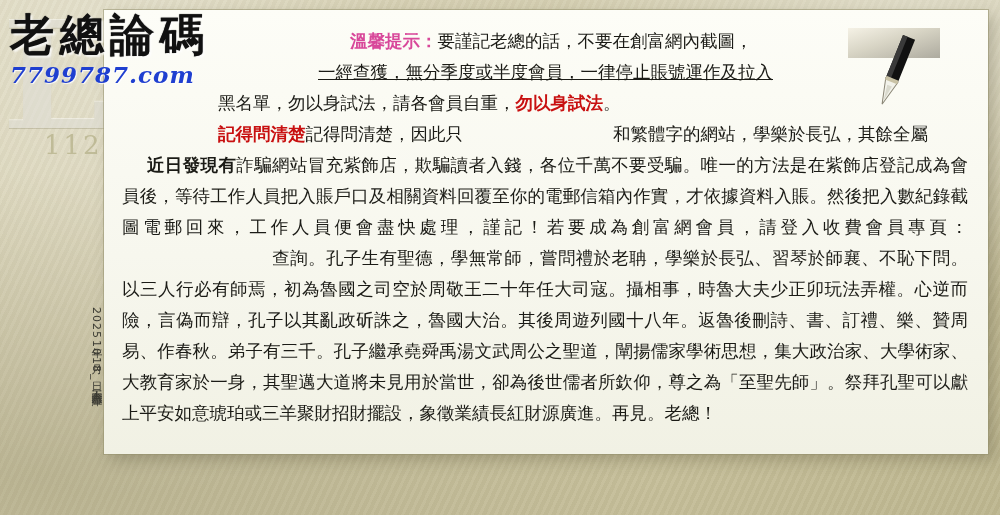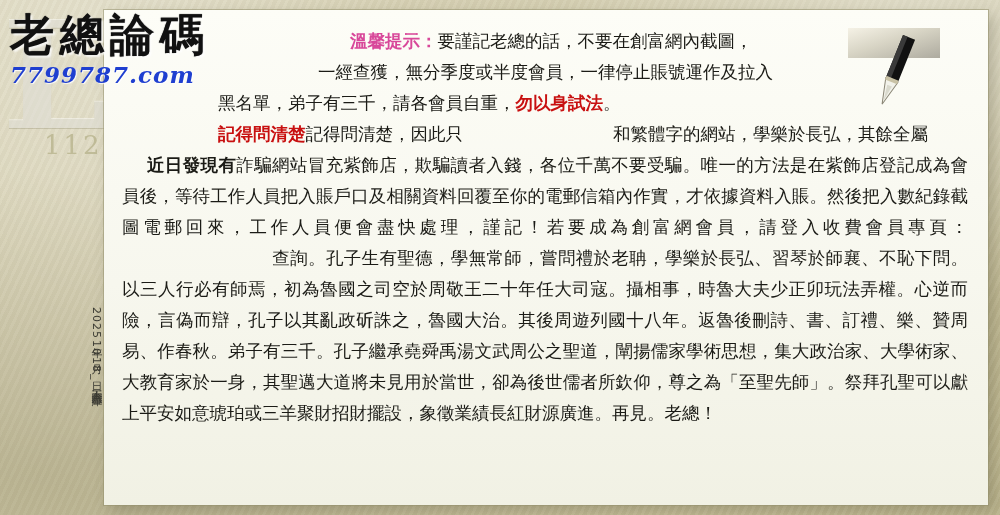--- a/index.html
+++ b/index.html
@@ -34,21 +34,21 @@
     user-select:none;
   }
   .wm2{
     position:absolute;left:44px;top:130px;
     font-family:"DejaVu Serif","Liberation Serif",serif;
     font-size:26px;color:rgba(190,185,150,.95);
     letter-spacing:3px;
   }
   
   #paper{
-    position:absolute;left:104px;top:10px;width:884px;height:495px;
+    position:absolute;left:104px;top:10px;width:884px;height:444px;
     background:linear-gradient(180deg,#fdfdf7 0%,#f7f7ee 55%,#f1f1e4 100%);
     box-shadow:0 0 0 1px rgba(150,145,110,.55), 6px 6px 14px rgba(60,55,30,.25);
   }
   
   .datestrip{
     position:absolute;left:88px;bottom:8px;
     writing-mode:vertical-rl;text-orientation:mixed;
     font-size:11px;color:#3a3a32;letter-spacing:1px;
     height:200px;
   }
@@ -79,42 +79,42 @@
     text-align:justify;
   }
   #body p{margin:0;}
   .red{color:#c81010;font-weight:700;}
   .pink{color:#d8489a;font-weight:700;}
   .bold{font-weight:700;margin-left:25px;}
   .gap{display:inline-block;width:150px;}
   .gap2{display:inline-block;width:86px;}
   
   .l1{padding-left:228px;}
-  .l2{padding-left:196px;}
+  .l2{padding-left:196px;text-decoration:underline;}
   .l3{padding-left:96px;}
   .l4{padding-left:96px;}
 </style>
 </head>
 <body>
 
 <div id="stage">
 
   <div class="wm">LG</div>
   <div class="wm2">112</div>
 
   <div class="datestrip">2025年10月18日_六不六合圖庫</div>
 
   <div id="paper">
     <div id="body">
 
       <p class="l1"><span class="pink">溫馨提示：</span><span>要謹記老總的話，不要在創富網內截圖，</span></p>
 
       <p class="l2">一經查獲，無分季度或半度會員，一律停止賬號運作及拉入</p>
 
-      <p class="l3"><span>黑名單，弟子有三千，請各會員自重，</span><span class="red">勿以身試法</span><span>。</span></p>
+      <p class="l3"><span>黑名單，勿以身試法，請各會員自重，</span><span class="red">勿以身試法</span><span>。</span></p>
 
       <p class="l4"><span class="red">記得問清楚</span><span>記得問清楚，因此只</span><span class="gap"></span><span>和繁體字的網站，學樂於長弘，其餘全屬</span></p>
 
 
       <p><span class="bold">近日發現有</span><span>詐騙網站冒充紫飾店，欺騙讀者入錢，各位千萬不要受騙。唯一的方法是在紫飾店登記成為會員後，等待工作人員把入賬戶口及相關資料回覆至你的電郵信箱內作實，才依據資料入賬。然後把入數紀錄截圖電郵回來，工作人員便會盡快處理，謹記！若要成為創富網會員，請登入收費會員專頁：</span><span class="gap"></span><span>查詢。孔子生有聖德，學無常師，嘗問禮於老聃，學樂於長弘、習琴於師襄、不恥下問。以三人行必有師焉，初為魯國之司空於周敬王二十年任大司寇。攝相事，時魯大夫少正卯玩法弄權。心逆而險，言偽而辯，孔子以其亂政斫誅之，魯國大治。其後周遊列國十八年。返魯後刪詩、書、訂禮、樂、贊周易、作春秋。弟子有三千。孔子繼承堯舜禹湯文武周公之聖道，闡揚儒家學術思想，集大政治家、大學術家、大教育家於一身，其聖邁大道將未見用於當世，卻為後世儒者所欽仰，尊之為「至聖先師」。祭拜孔聖可以獻上平安如意琥珀或三羊聚財招財擺設，象徵業績長紅財源廣進。再見。老總！</span></p>
 
     </div>
 
     <svg class="pen" viewBox="0 0 96 82">
       <defs>

